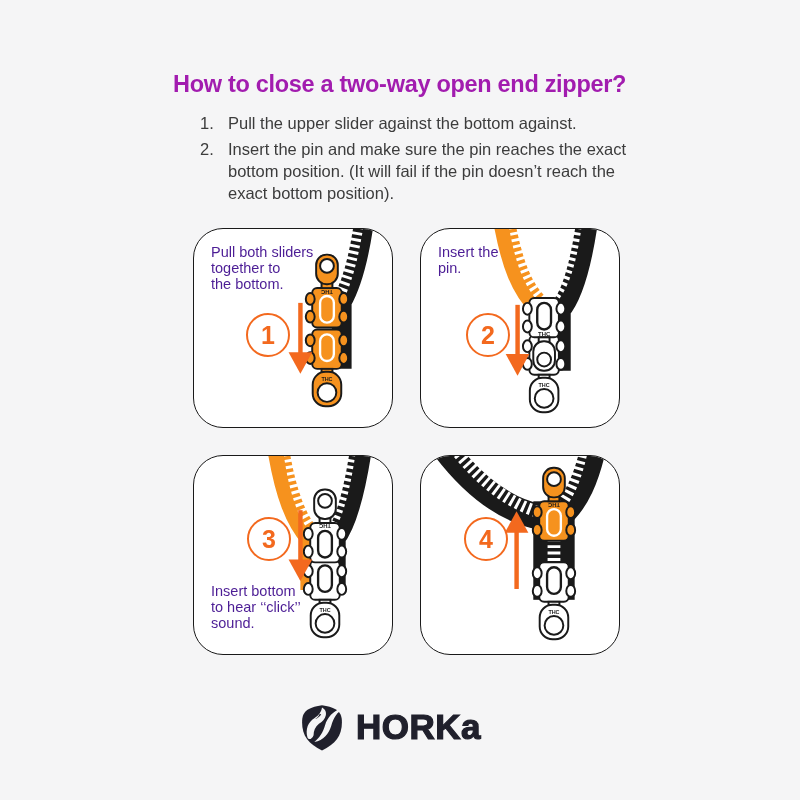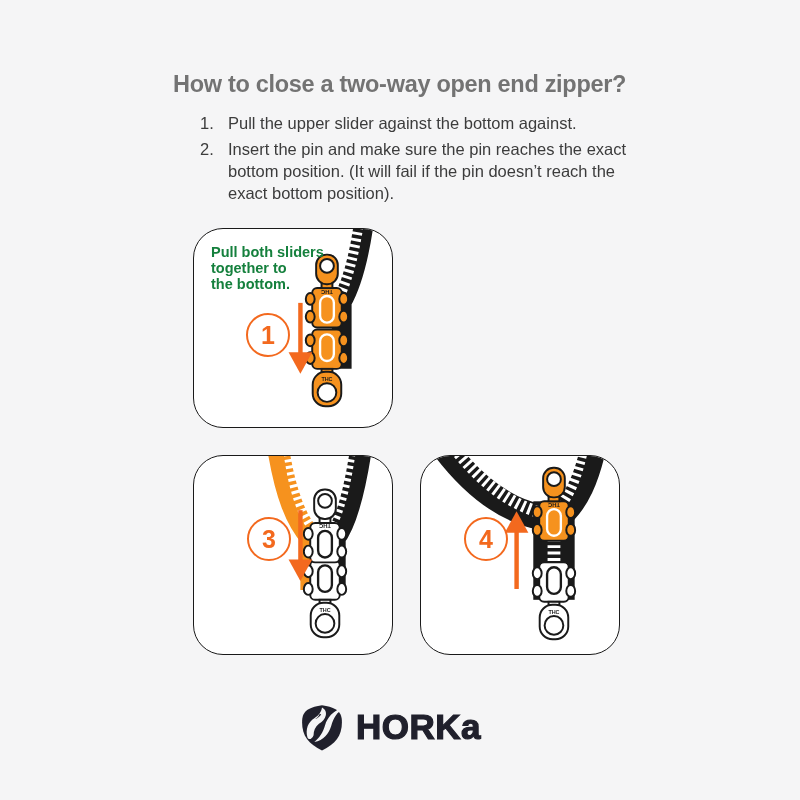--- a/index.html
+++ b/index.html
@@ -3,40 +3,40 @@
 <meta charset="utf-8">
 <style>
   html,body { margin:0; padding:0; }
   .page {
     position:relative; width:800px; height:800px;
     background:#F5F5F6; overflow:hidden;
     font-family:"Liberation Sans", sans-serif;
   }
   .title {
     position:absolute; left:173px; top:71px;
-    font-size:23.5px; font-weight:bold; color:#737373; letter-spacing:-0.3px;
+    font-size:23.5px; font-weight:bold; color:#a21caf; letter-spacing:-0.3px;
   }
   .steps { position:absolute; left:200px; top:112px; width:460px; }
   .step { display:flex; margin-bottom:4px; color:#3C3C3C; font-size:16.5px; line-height:22px; }
   .step-num { width:28px; flex:none; }
   .step-text { width:448px; white-space:pre-line; }
 
   .panel {
     position:absolute; width:200px; height:200px; box-sizing:border-box;
     background:#FFFFFF; border:1.5px solid #1A1A1A; border-radius:30px;
     overflow:hidden;
   }
   .panel svg.zip { position:absolute; left:0; top:0; }
   #panel-1 { left:193px; top:228px; }
   #panel-2 { left:420px; top:228px; }
   #panel-3 { left:193px; top:455px; }
   #panel-4 { left:420px; top:455px; }
 
   .caption {
-    position:absolute; font-weight:bold; color:#15803d;
+    position:absolute; font-weight:normal; color:#4c1d95;
     font-size:14.5px; line-height:16px; white-space:pre-line;
   }
   .badge {
     position:absolute; width:44px; height:44px; box-sizing:border-box;
     border:2px solid #F3691E; border-radius:50%;
     color:#F3691E; font-size:25px; font-weight:bold;
     display:flex; align-items:center; justify-content:center;
   }
 
   .tape { fill:none; stroke:#1A1A1A; }
@@ -112,34 +112,54 @@
         <rect x="105.8" y="75" width="4.5" height="52"></rect>
         <polygon points="96,125 120,125 108,147"></polygon>
       </g>
     </svg>
     <div class="caption" style="left:17px; top:15px; width:140px;">Pull both sliders
 together to
 the bottom.</div>
     <div class="badge" style="left:52px; top:84px;">1</div>
   </div>
 
+  <div class="panel" id="panel-2">
+    <svg class="zip" width="197" height="197" viewBox="0 0 200 200">
+      <path class="tape-orange" stroke-width="22" d="M84,-10 C92,36 103,62 120,78"></path>
+      <path class="tape" stroke-width="22" d="M169,-10 C162,40 153,68 141,82 L141,144"></path>
+      <path class="teeth" stroke-width="12" d="M94,-10 C101,34 111,58 126,72"></path>
+      <path class="teeth" stroke-width="12" d="M158,-10 C152,38 143,60 131,73"></path>
+      <use href="#zse" transform="translate(125,108)" style="--f:#FFFFFF;--slot:#1A1A1A"></use>
+      <use href="#zs" transform="translate(125,70)" style="--f:#FFFFFF;--slot:#1A1A1A"></use>
+      <g class="arrow">
+        <rect x="95.8" y="77" width="4.5" height="52"></rect>
+        <polygon points="86,127 110,127 98,149"></polygon>
+      </g>
+    </svg>
+    <div class="caption" style="left:17px; top:15px; width:100px;">Insert the
+pin.</div>
+    <div class="badge" style="left:45px; top:84px;">2</div>
+  </div>
 
   <div class="panel" id="panel-3">
     <svg class="zip" width="197" height="197" viewBox="0 0 200 200">
       <path class="tape-orange" stroke-width="22" d="M85,-10 C93,40 104,66 119,83 L119,136"></path>
       <path class="tape" stroke-width="22" d="M170,-10 C162,44 153,70 143,83 L143,136"></path>
       <path class="teeth" stroke-width="12" d="M96,-10 C102,38 112,62 125,77"></path>
       <path class="teeth" stroke-width="12" d="M159,-10 C152,40 144,63 135,76"></path>
       <use href="#zse" transform="translate(133,106)" style="--f:#FFFFFF;--slot:#1A1A1A"></use>
       <use href="#zs" transform="translate(133,108) rotate(180)" style="--f:#FFFFFF;--slot:#1A1A1A"></use>
       <g class="arrow">
         <rect x="105.8" y="55" width="4.5" height="52"></rect>
         <polygon points="96,105 120,105 108,127"></polygon>
       </g>
     </svg>
+    <div class="caption" style="left:17px; top:127px; width:140px;">Insert bottom
+to hear ‘‘click’’
+sound.</div>
     <div class="badge" style="left:53px; top:61px;">3</div>
   </div>
 
   <div class="panel" id="panel-4">
     <svg class="zip" width="197" height="197" viewBox="0 0 200 200">
       <path class="tape" stroke-width="26" d="M24,-8 C56,34 90,56 122,62"></path>
       <path class="tape" stroke-width="26" d="M175,-8 C167,26 158,43 146,56"></path>
       <rect x="114" y="46" width="42" height="100" fill="#1A1A1A"></rect>
       <path class="teeth" stroke-width="12" d="M34,-8 C62,28 92,49 120,57"></path>
       <path class="teeth" stroke-width="12" d="M164,-8 C157,24 150,38 141,50"></path>

